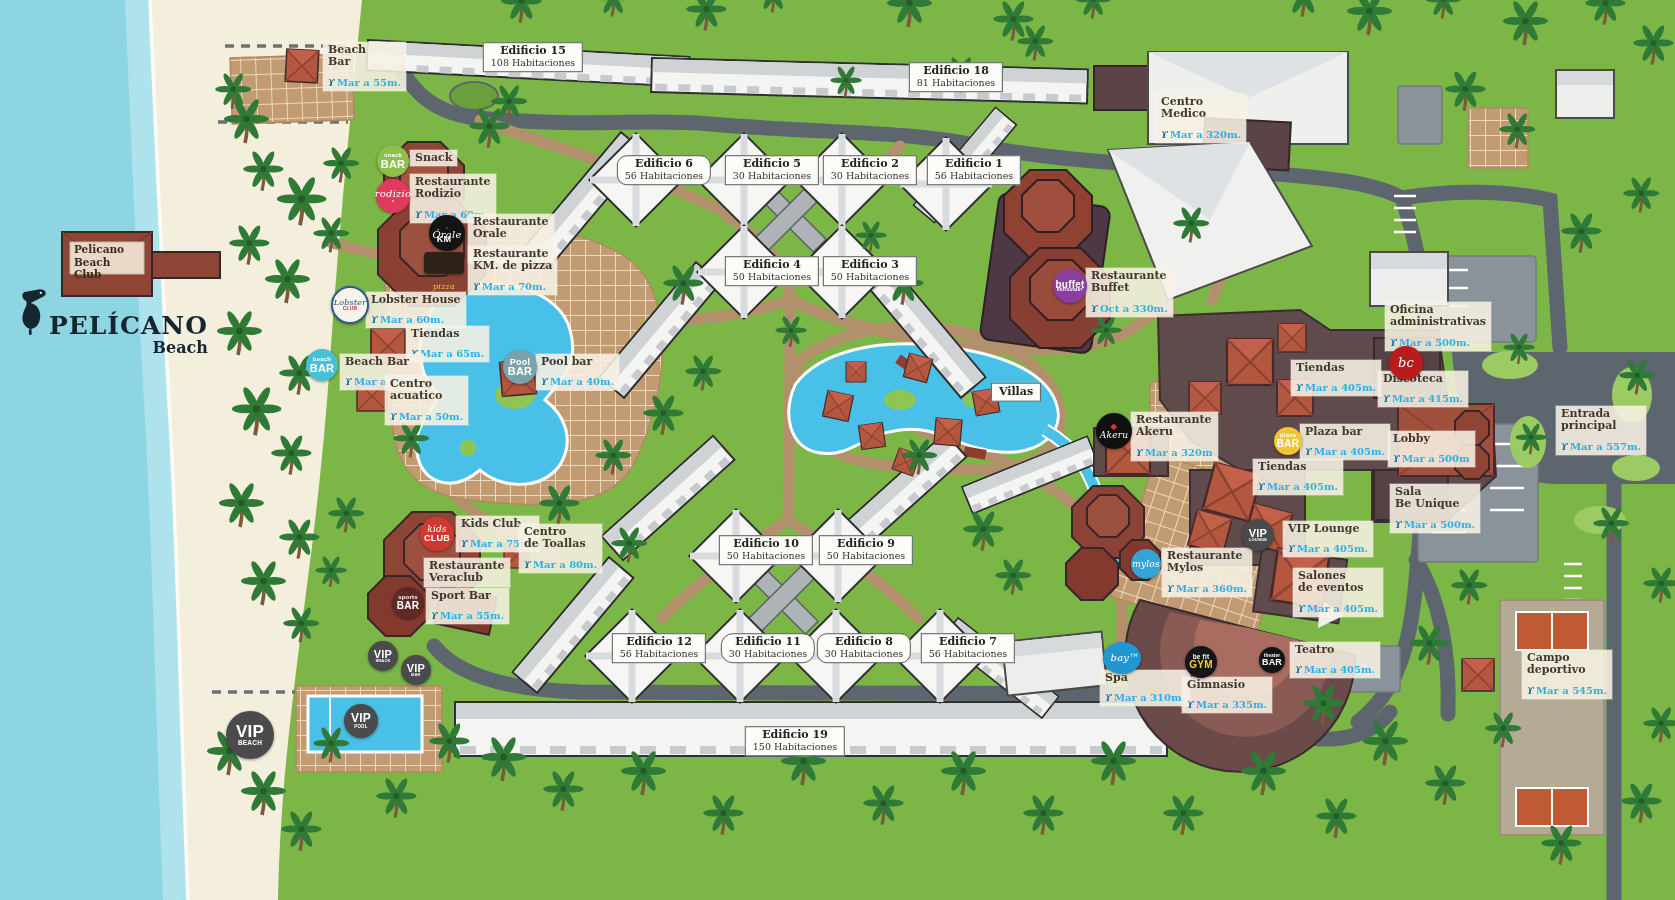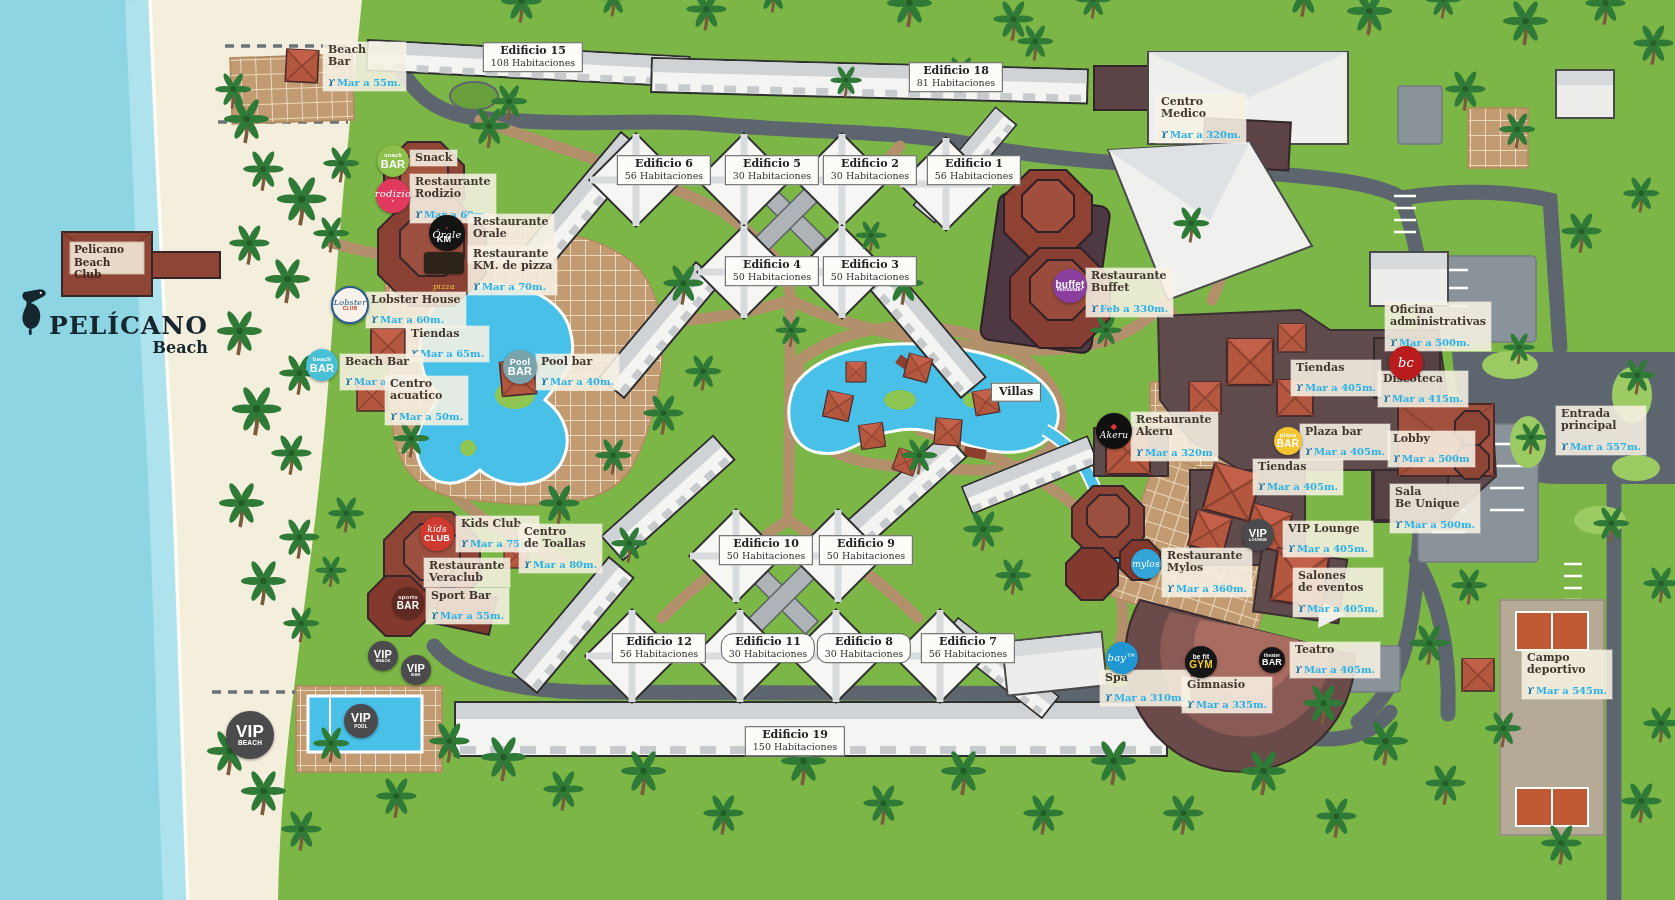--- a/index.html
+++ b/index.html
@@ -421,21 +421,21 @@
 
 <div id="labels">
       <div class="bbox" style="left: 505px; top: 57px;">
         <div class="bt">Edificio 15</div>
         <div class="bs">108 Habitaciones</div>
       </div>
       <div class="bbox" style="left: 928px; top: 77px;">
         <div class="bt">Edificio 18</div>
         <div class="bs">81 Habitaciones</div>
       </div>
-      <div class="bbox" style="left: 636px; top: 170px;">
+      <div class="bbox" style="left: 636px; top: 170px; border-radius: 10px;">
         <div class="bt">Edificio 6</div>
         <div class="bs">56 Habitaciones</div>
       </div>
       <div class="bbox" style="left: 744px; top: 170px;">
         <div class="bt">Edificio 5</div>
         <div class="bs">30 Habitaciones</div>
       </div>
       <div class="bbox" style="left: 842px; top: 170px;">
         <div class="bt">Edificio 2</div>
         <div class="bs">30 Habitaciones</div>
@@ -528,21 +528,21 @@
         <div class="ds"><span class="ico">ϒ</span><span>Mar a 40m.</span></div>
       </div>
       <div class="poi" style="left: 1156px; top: 94px;">
         <div class="nm">Centro
 Medico</div>
         <div class="ds"><span class="ico">ϒ</span><span>Mar a 320m.</span></div>
       </div>
       <div class="poi" style="left: 1086px; top: 268px;">
         <div class="nm">Restaurante
 Buffet</div>
-        <div class="ds"><span class="ico">ϒ</span><span>Feb a 330m.</span></div>
+        <div class="ds"><span class="ico">ϒ</span><span>Oct a 330m.</span></div>
       </div>
       <div class="poi" style="left: 1131px; top: 412px;">
         <div class="nm">Restaurante
 Akeru</div>
         <div class="ds"><span class="ico">ϒ</span><span>Mar a 320m</span></div>
       </div>
       <div class="poi" style="left: 1385px; top: 302px;">
         <div class="nm">Oficina
 administrativas</div>
         <div class="ds"><span class="ico">ϒ</span><span>Mar a 500m.</span></div>
@@ -684,21 +684,21 @@
         <span style="font-size: 9px;">CLUB</span>
       </div>
       <div class="badge" style="left: 1272px; top: 660px; width: 26px; height: 26px; background: rgb(20, 20, 20); color: rgb(255, 255, 255);">
         <span style="font-size: 4.5px;">theater</span>
         <span style="font-size: 9px;">BAR</span>
       </div>
       <div class="badge" style="left: 1201px; top: 662px; width: 32px; height: 32px; background: rgb(22, 22, 22); color: rgb(255, 255, 255);">
         <span style="font-size: 6.5px;">be fit</span>
         <span style="font-size: 10px; color: rgb(242, 207, 58);">GYM</span>
       </div>
-      <div class="badge" style="left: 1122px; top: 658px; width: 32px; height: 32px; background: rgb(32, 151, 211); color: rgb(255, 255, 255);">
+      <div class="badge" style="left: 1122px; top: 658px; width: 32px; height: 32px; background: rgb(32, 151, 211); color: rgb(255, 255, 255); padding-left: 6px;">
         <span class="it" style="font-size: 10px;">bay™</span>
       </div>
       <div class="badge" style="left: 383px; top: 656px; width: 30px; height: 30px; background: rgb(75, 75, 77); color: rgb(255, 255, 255);">
         <span style="font-size: 11px;">VIP</span>
         <span style="font-size: 4px;">SNACK</span>
       </div>
       <div class="badge" style="left: 416px; top: 670px; width: 30px; height: 30px; background: rgb(75, 75, 77); color: rgb(255, 255, 255);">
         <span style="font-size: 11px;">VIP</span>
         <span style="font-size: 4px;">BAR</span>
       </div>

